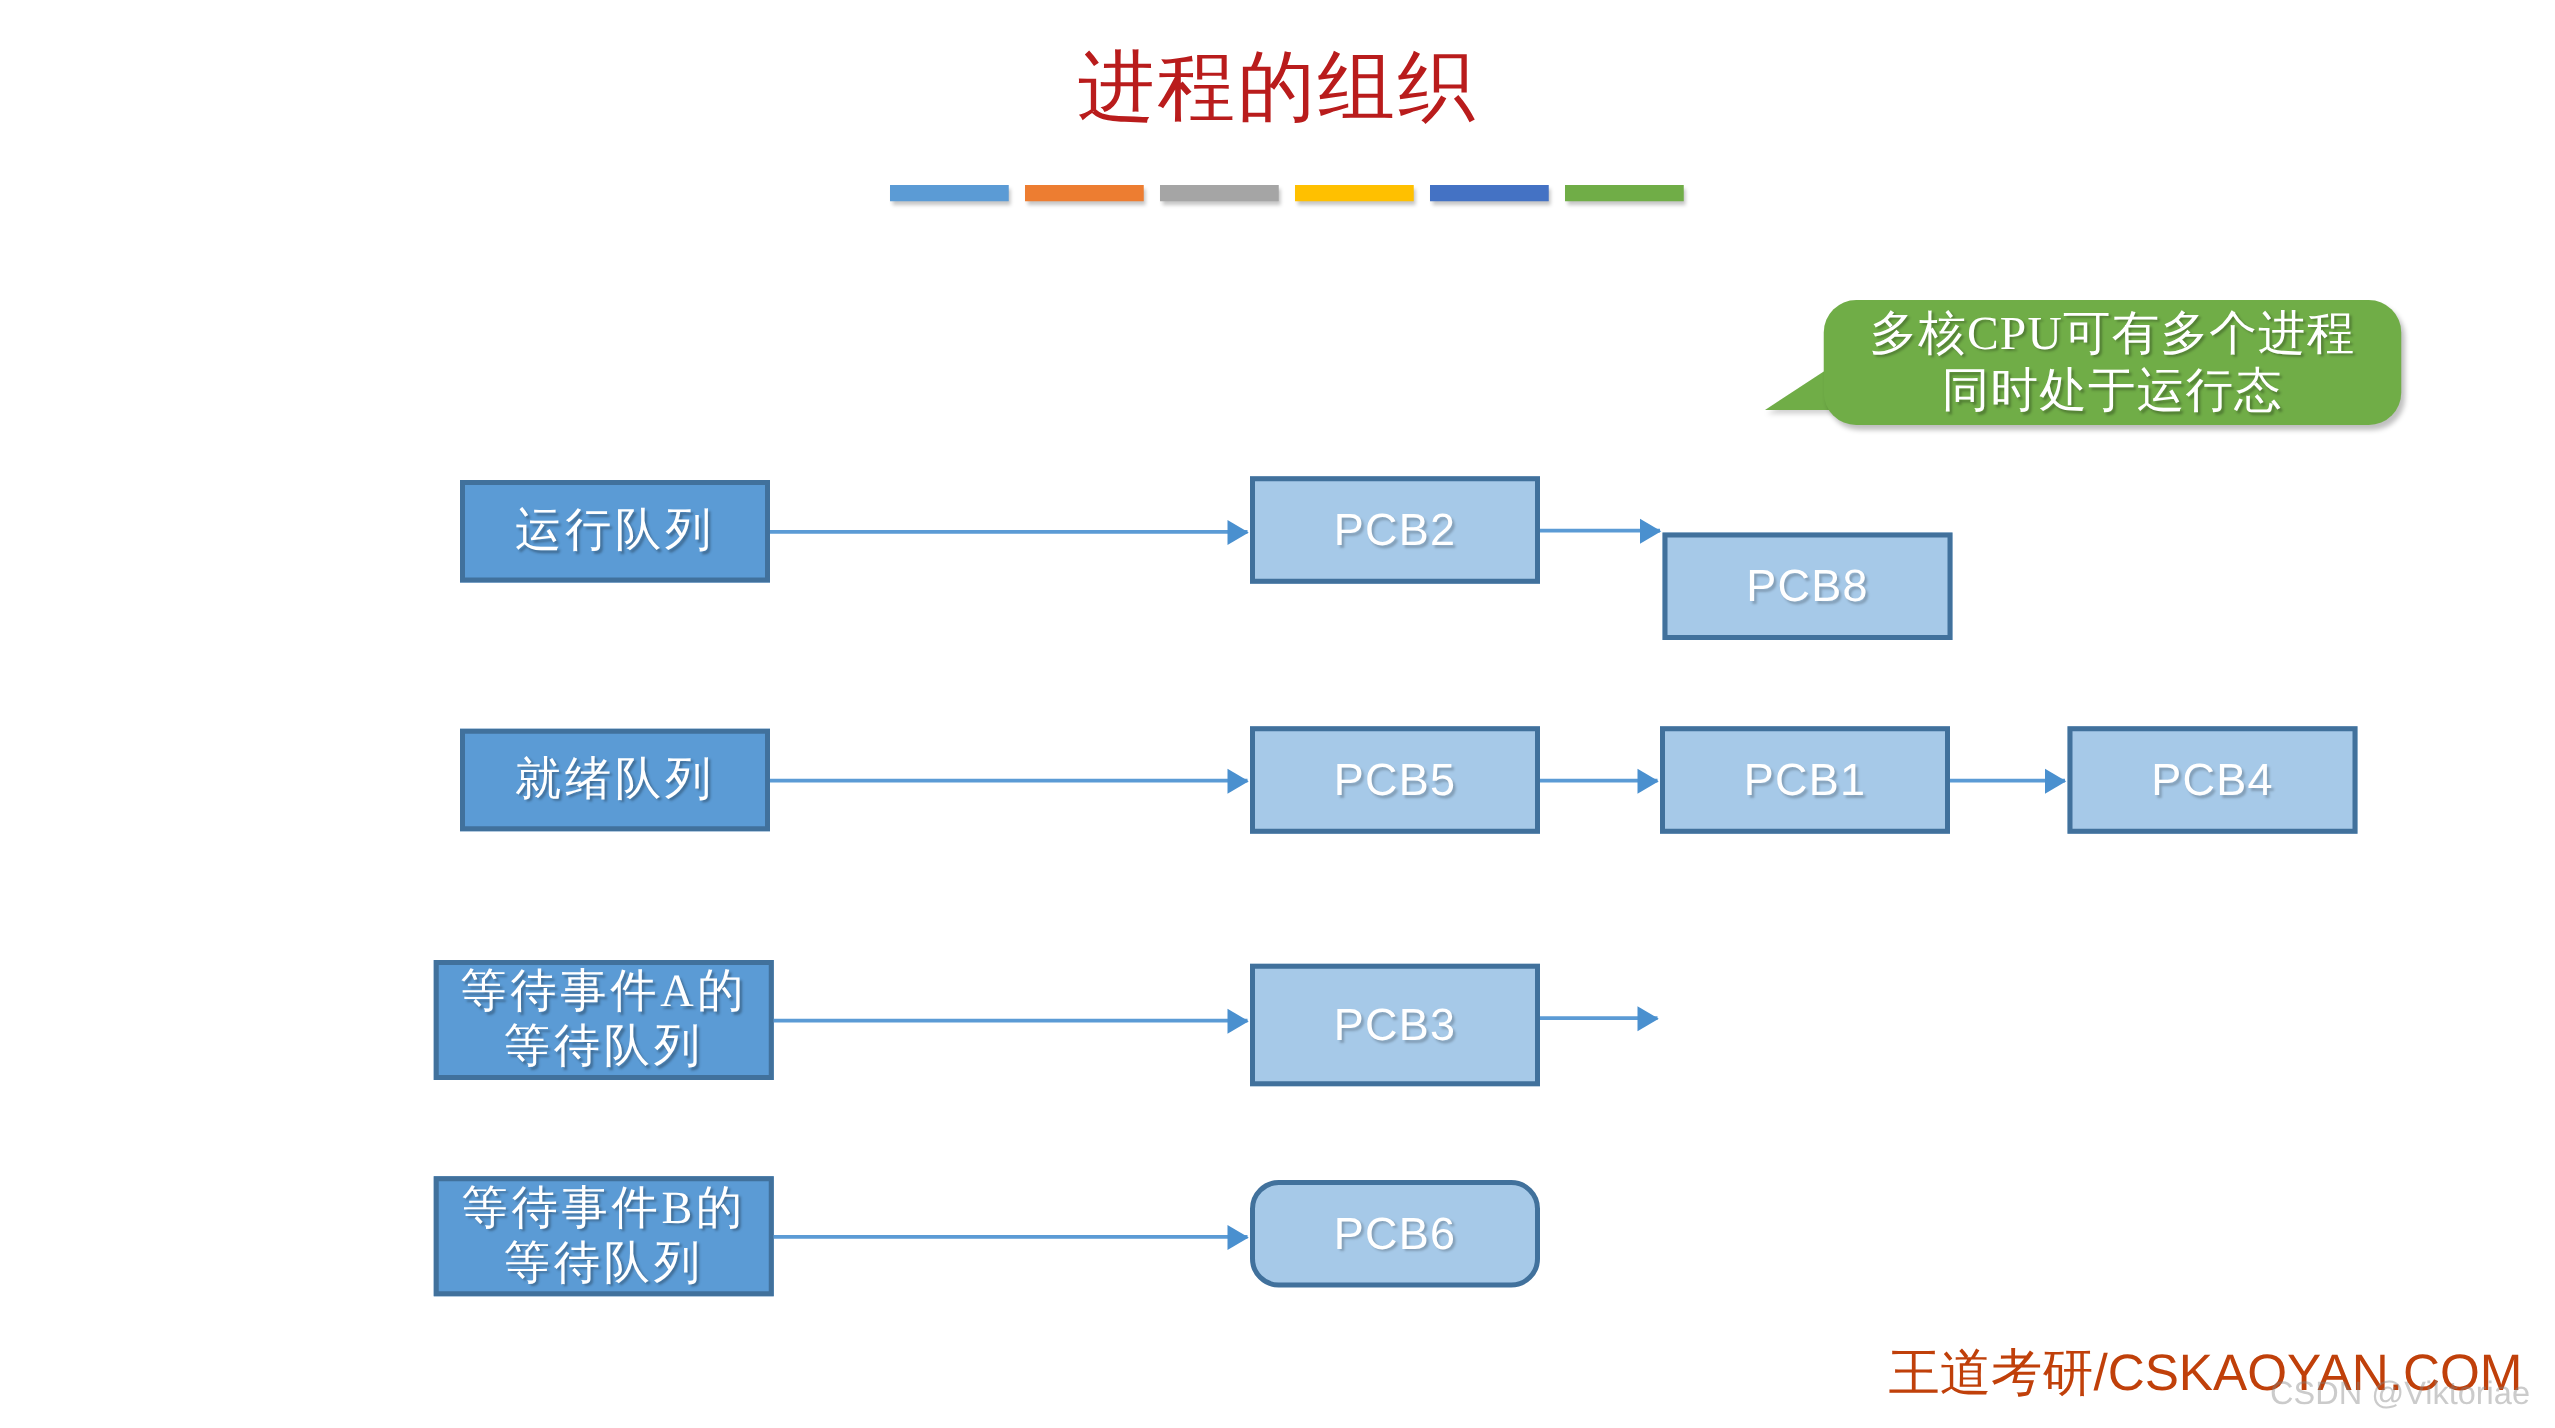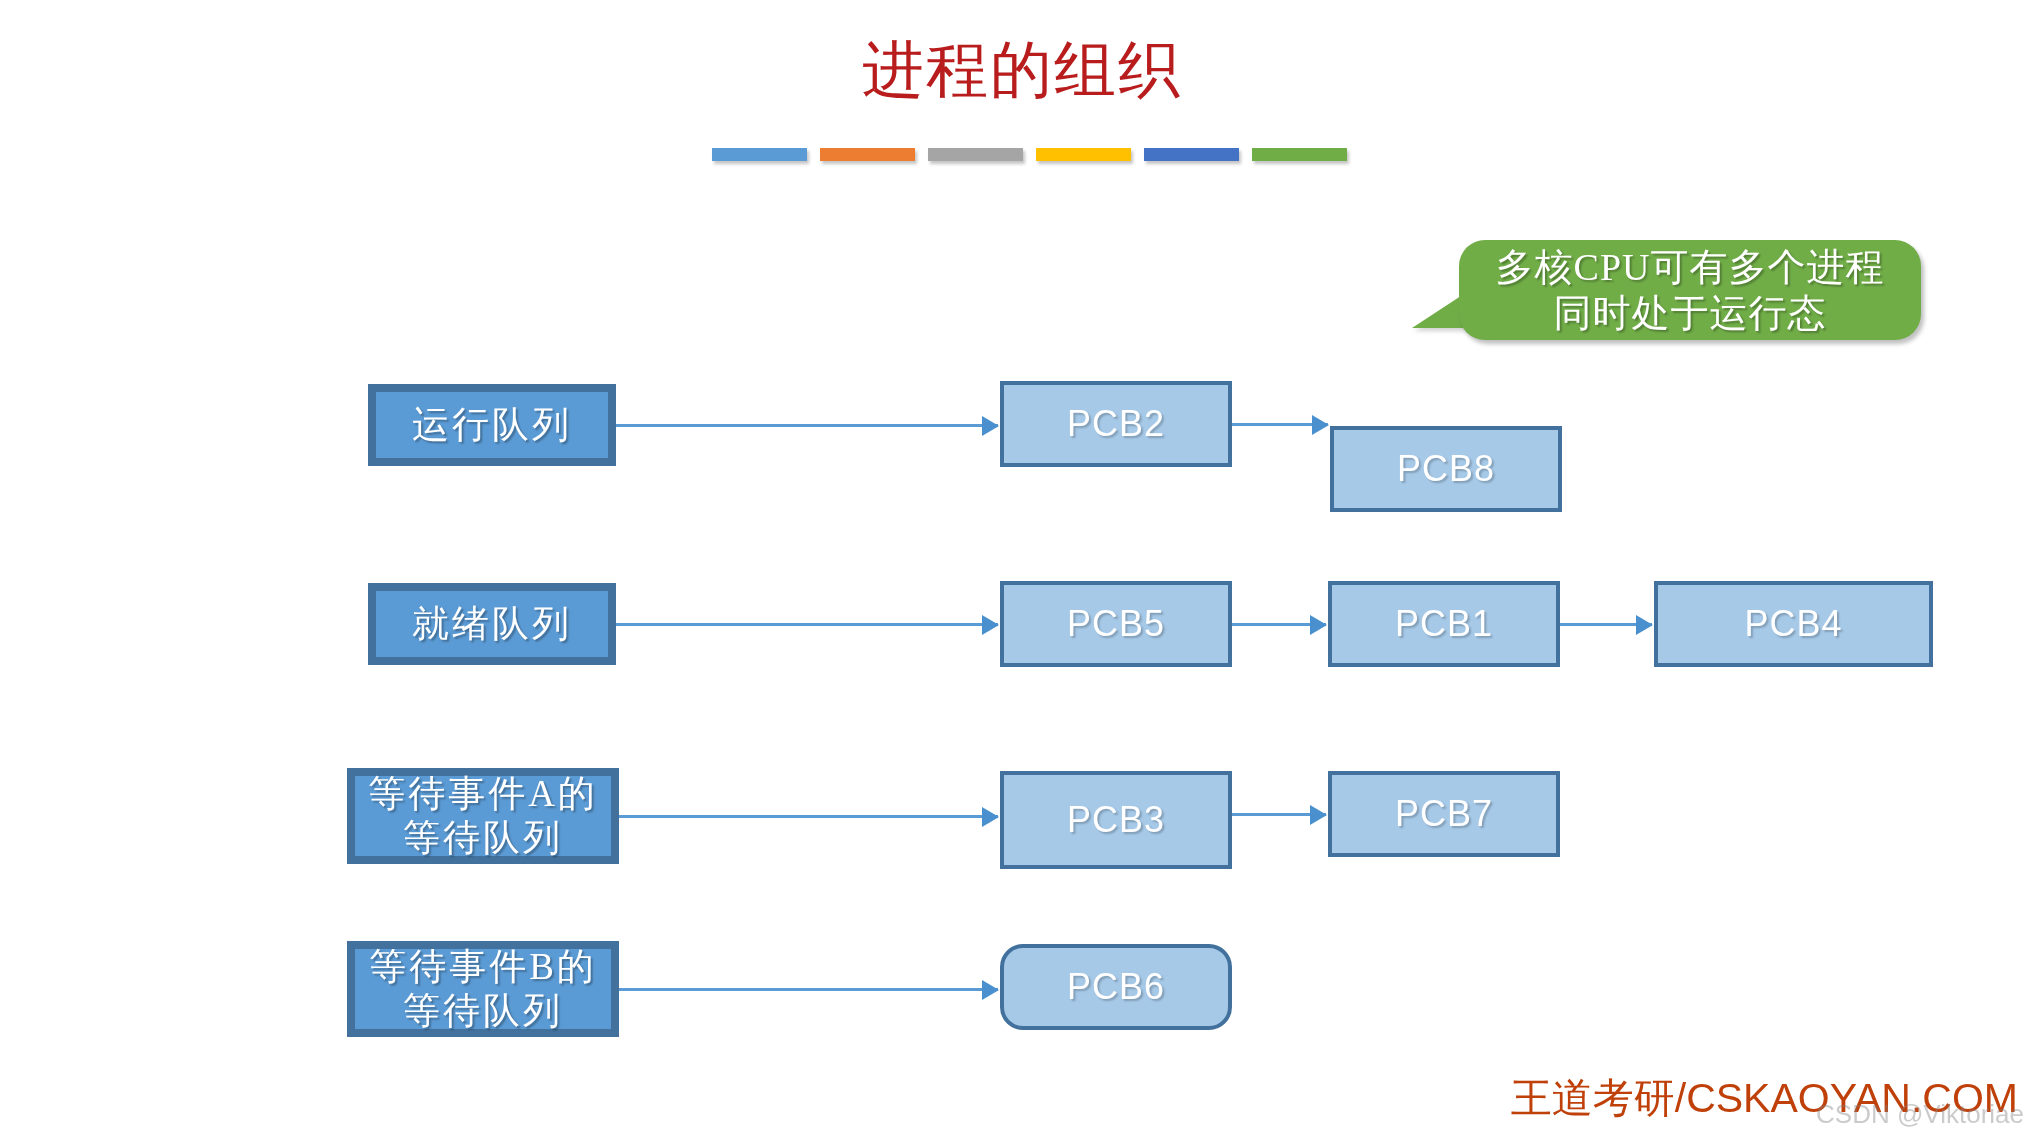--- a/index.html
+++ b/index.html
@@ -60,21 +60,21 @@
     align-items: center;
     justify-content: center;
     color: #ffffff;
     text-align: center;
     font-family: "Liberation Serif", "DejaVu Serif", serif;
     text-shadow: 2px 2px 2px rgba(0,0,0,0.30);
     white-space: pre-line;
   }
   .node.queue {
     background: #5b9bd5;
-    border: 8px solid #a21caf;
+    border: 4px solid #a21caf;
     font-size: 37px;
     line-height: 44px;
     letter-spacing: 3px;
   }
   .node.pcb {
     background: #a6c9e8;
     border: 4px solid #8b5cf6;
     font-family: "Liberation Sans", "DejaVu Sans", sans-serif;
     font-size: 36px;
     letter-spacing: 1px;
@@ -172,28 +172,27 @@
 
 <div id="diagram">
     <div class="node queue" style="left: 368px; top: 384px; width: 248px; height: 82px; background: rgb(91, 155, 213); border-color: rgb(65, 113, 156);">运行队列</div>
     <div class="node pcb" style="left: 1000px; top: 381px; width: 232px; height: 86px; background: rgb(166, 201, 232); border-color: rgb(65, 113, 156);">PCB2</div>
     <div class="node pcb" style="left: 1330px; top: 381px; width: 232px; height: 86px; background: rgb(166, 201, 232); border-color: rgb(65, 113, 156); margin-top: 45px;">PCB8</div>
     <div class="arrow" style="left: 616px; top: 424px; width: 382px; background: rgb(91, 155, 213);"></div>
     <div class="arrow" style="left: 1232px; top: 423px; width: 96px; background: rgb(91, 155, 213);"></div>
     <div class="node queue" style="left: 368px; top: 583px; width: 248px; height: 82px; background: rgb(91, 155, 213); border-color: rgb(65, 113, 156);">就绪队列</div>
     <div class="node pcb" style="left: 1000px; top: 581px; width: 232px; height: 86px; background: rgb(166, 201, 232); border-color: rgb(65, 113, 156);">PCB5</div>
     <div class="node pcb" style="left: 1328px; top: 581px; width: 232px; height: 86px; background: rgb(166, 201, 232); border-color: rgb(65, 113, 156);">PCB1</div>
-    <div class="node pcb" style="left: 1654px; top: 581px; width: 279px; height: 86px; background: rgb(166, 201, 232); border-color: rgb(65, 113, 156);">PCB4</div>
+    <div class="node pcb" style="left: 1654px; top: 581px; width: 232px; height: 86px; background: rgb(166, 201, 232); border-color: rgb(65, 113, 156);">PCB4</div>
     <div class="arrow" style="left: 616px; top: 623px; width: 382px; background: rgb(91, 155, 213);"></div>
     <div class="arrow" style="left: 1232px; top: 623px; width: 94px; background: rgb(91, 155, 213);"></div>
     <div class="arrow" style="left: 1560px; top: 623px; width: 92px; background: rgb(91, 155, 213);"></div>
     <div class="node queue" style="left: 347px; top: 768px; width: 272px; height: 96px; background: rgb(91, 155, 213); border-color: rgb(65, 113, 156);">等待事件A的
 等待队列</div>
     <div class="node pcb" style="left: 1000px; top: 771px; width: 232px; height: 98px; background: rgb(166, 201, 232); border-color: rgb(65, 113, 156);">PCB3</div>
-    <div class="node pcb" style="left: 1328px; top: 771px; width: 232px; height: 86px; background: rgb(166, 201, 232); border-color: rgb(65, 113, 156);">PCB7</div>
     <div class="arrow" style="left: 619px; top: 815px; width: 379px; background: rgb(91, 155, 213);"></div>
     <div class="arrow" style="left: 1232px; top: 813px; width: 94px; background: rgb(91, 155, 213);"></div>
     <div class="node queue" style="left: 347px; top: 941px; width: 272px; height: 96px; background: rgb(91, 155, 213); border-color: rgb(65, 113, 156);">等待事件B的
 等待队列</div>
     <div class="node pcb" style="left: 1000px; top: 944px; width: 232px; height: 86px; background: rgb(166, 201, 232); border-color: rgb(65, 113, 156); border-radius: 23px;">PCB6</div>
     <div class="arrow" style="left: 619px; top: 988px; width: 379px; background: rgb(91, 155, 213);"></div>
   </div>
 
 <div id="callout-tail" style="border-bottom-color: rgb(112, 173, 71);"></div>
 <div id="callout" style="background: rgb(112, 173, 71);">

